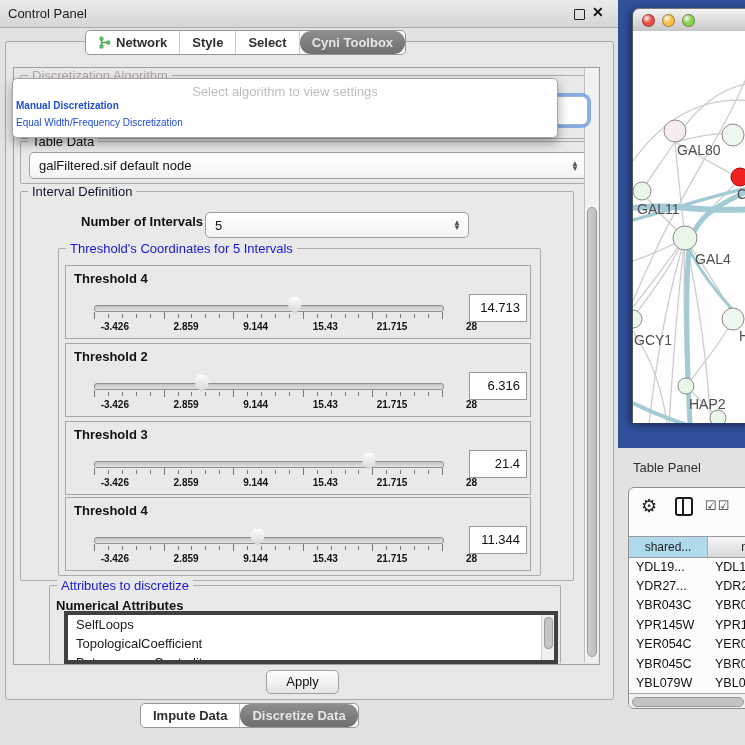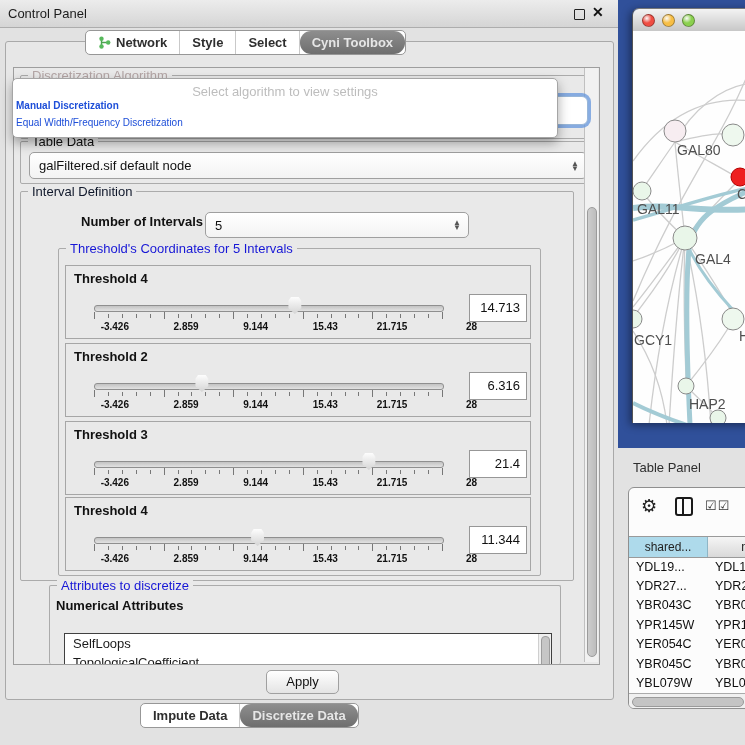--- a/index.html
+++ b/index.html
@@ -41,21 +41,21 @@
   
   #lbl-numintervals{font-weight:bold;font-size:13px;color:#111;}
   .thbox{position:absolute;left:6px;width:464px;height:72px;border:1px solid #a6a6a6;background:#e9e9e9;}
   .thtitle{position:absolute;left:8px;top:5px;font-size:13px;font-weight:bold;color:#111;}
   .track{position:absolute;left:28px;top:39px;width:348px;height:5px;border:1px solid #8f8f8f;border-radius:3px;background:linear-gradient(#c3c3c3,#e2e2e2);}
   .thumbp{position:absolute;top:31px;width:14px;height:17px;background:linear-gradient(#fdfdfd,#d4d4d4);clip-path:polygon(50% 100%,4% 66%,4% 22%,22% 0,78% 0,96% 22%,96% 66%);filter:drop-shadow(0 0 1px #777);}
   .tick{position:absolute;width:1px;background:#777;}
   .ticklbl{position:absolute;top:55px;width:70px;margin-left:-35px;text-align:right;font-size:10px;font-weight:bold;color:#111;}
   .valbox{position:absolute;left:403px;top:28px;width:50px;height:26px;background:#fff;border:1px solid #979797;font-size:13px;color:#111;text-align:right;line-height:26px;padding-right:6px;}
 
-  #attr-list{left:14px;top:47px;width:486px;height:45px;background:#fff;border:1px solid #404040;overflow:hidden;}
+  #attr-list{left:14px;top:25px;width:486px;height:45px;background:#fff;border:4px solid #404040;overflow:hidden;}
   #attr-list .item{font-size:13px;color:#1a1a1a;padding-left:8px;line-height:19px;}
   #attr-vscroll{position:absolute;right:0;top:0;width:12px;height:100%;background:#f0f0f0;border-left:1px solid #cfcfcf;}
   #attr-vscroll .thumb{position:absolute;left:2px;top:2px;width:7px;height:30px;background:#c6c6c6;border:1px solid #9d9d9d;border-radius:4px;}
 
   #apply-btn{left:266px;top:670px;width:71px;height:22px;background:linear-gradient(#ffffff,#e4e4e4);border:1px solid #a0a0a0;border-radius:5px;font-size:13px;color:#111;text-align:center;line-height:22px;}
 
   
   #desktop{left:618px;top:0;width:127px;height:448px;background:#30509a;}
   #net-window{left:632px;top:8px;width:120px;height:414px;border-left:1px solid #555;border-top:1px solid #777;border-radius:7px 0 0 0;overflow:hidden;box-shadow:-2px 2px 8px rgba(0,0,0,.45);}
   #net-titlebar{position:absolute;left:0;top:0;width:100%;height:22px;background:linear-gradient(#f3f3f3,#c7c7c7);border-bottom:1px solid #8e8e8e;}

